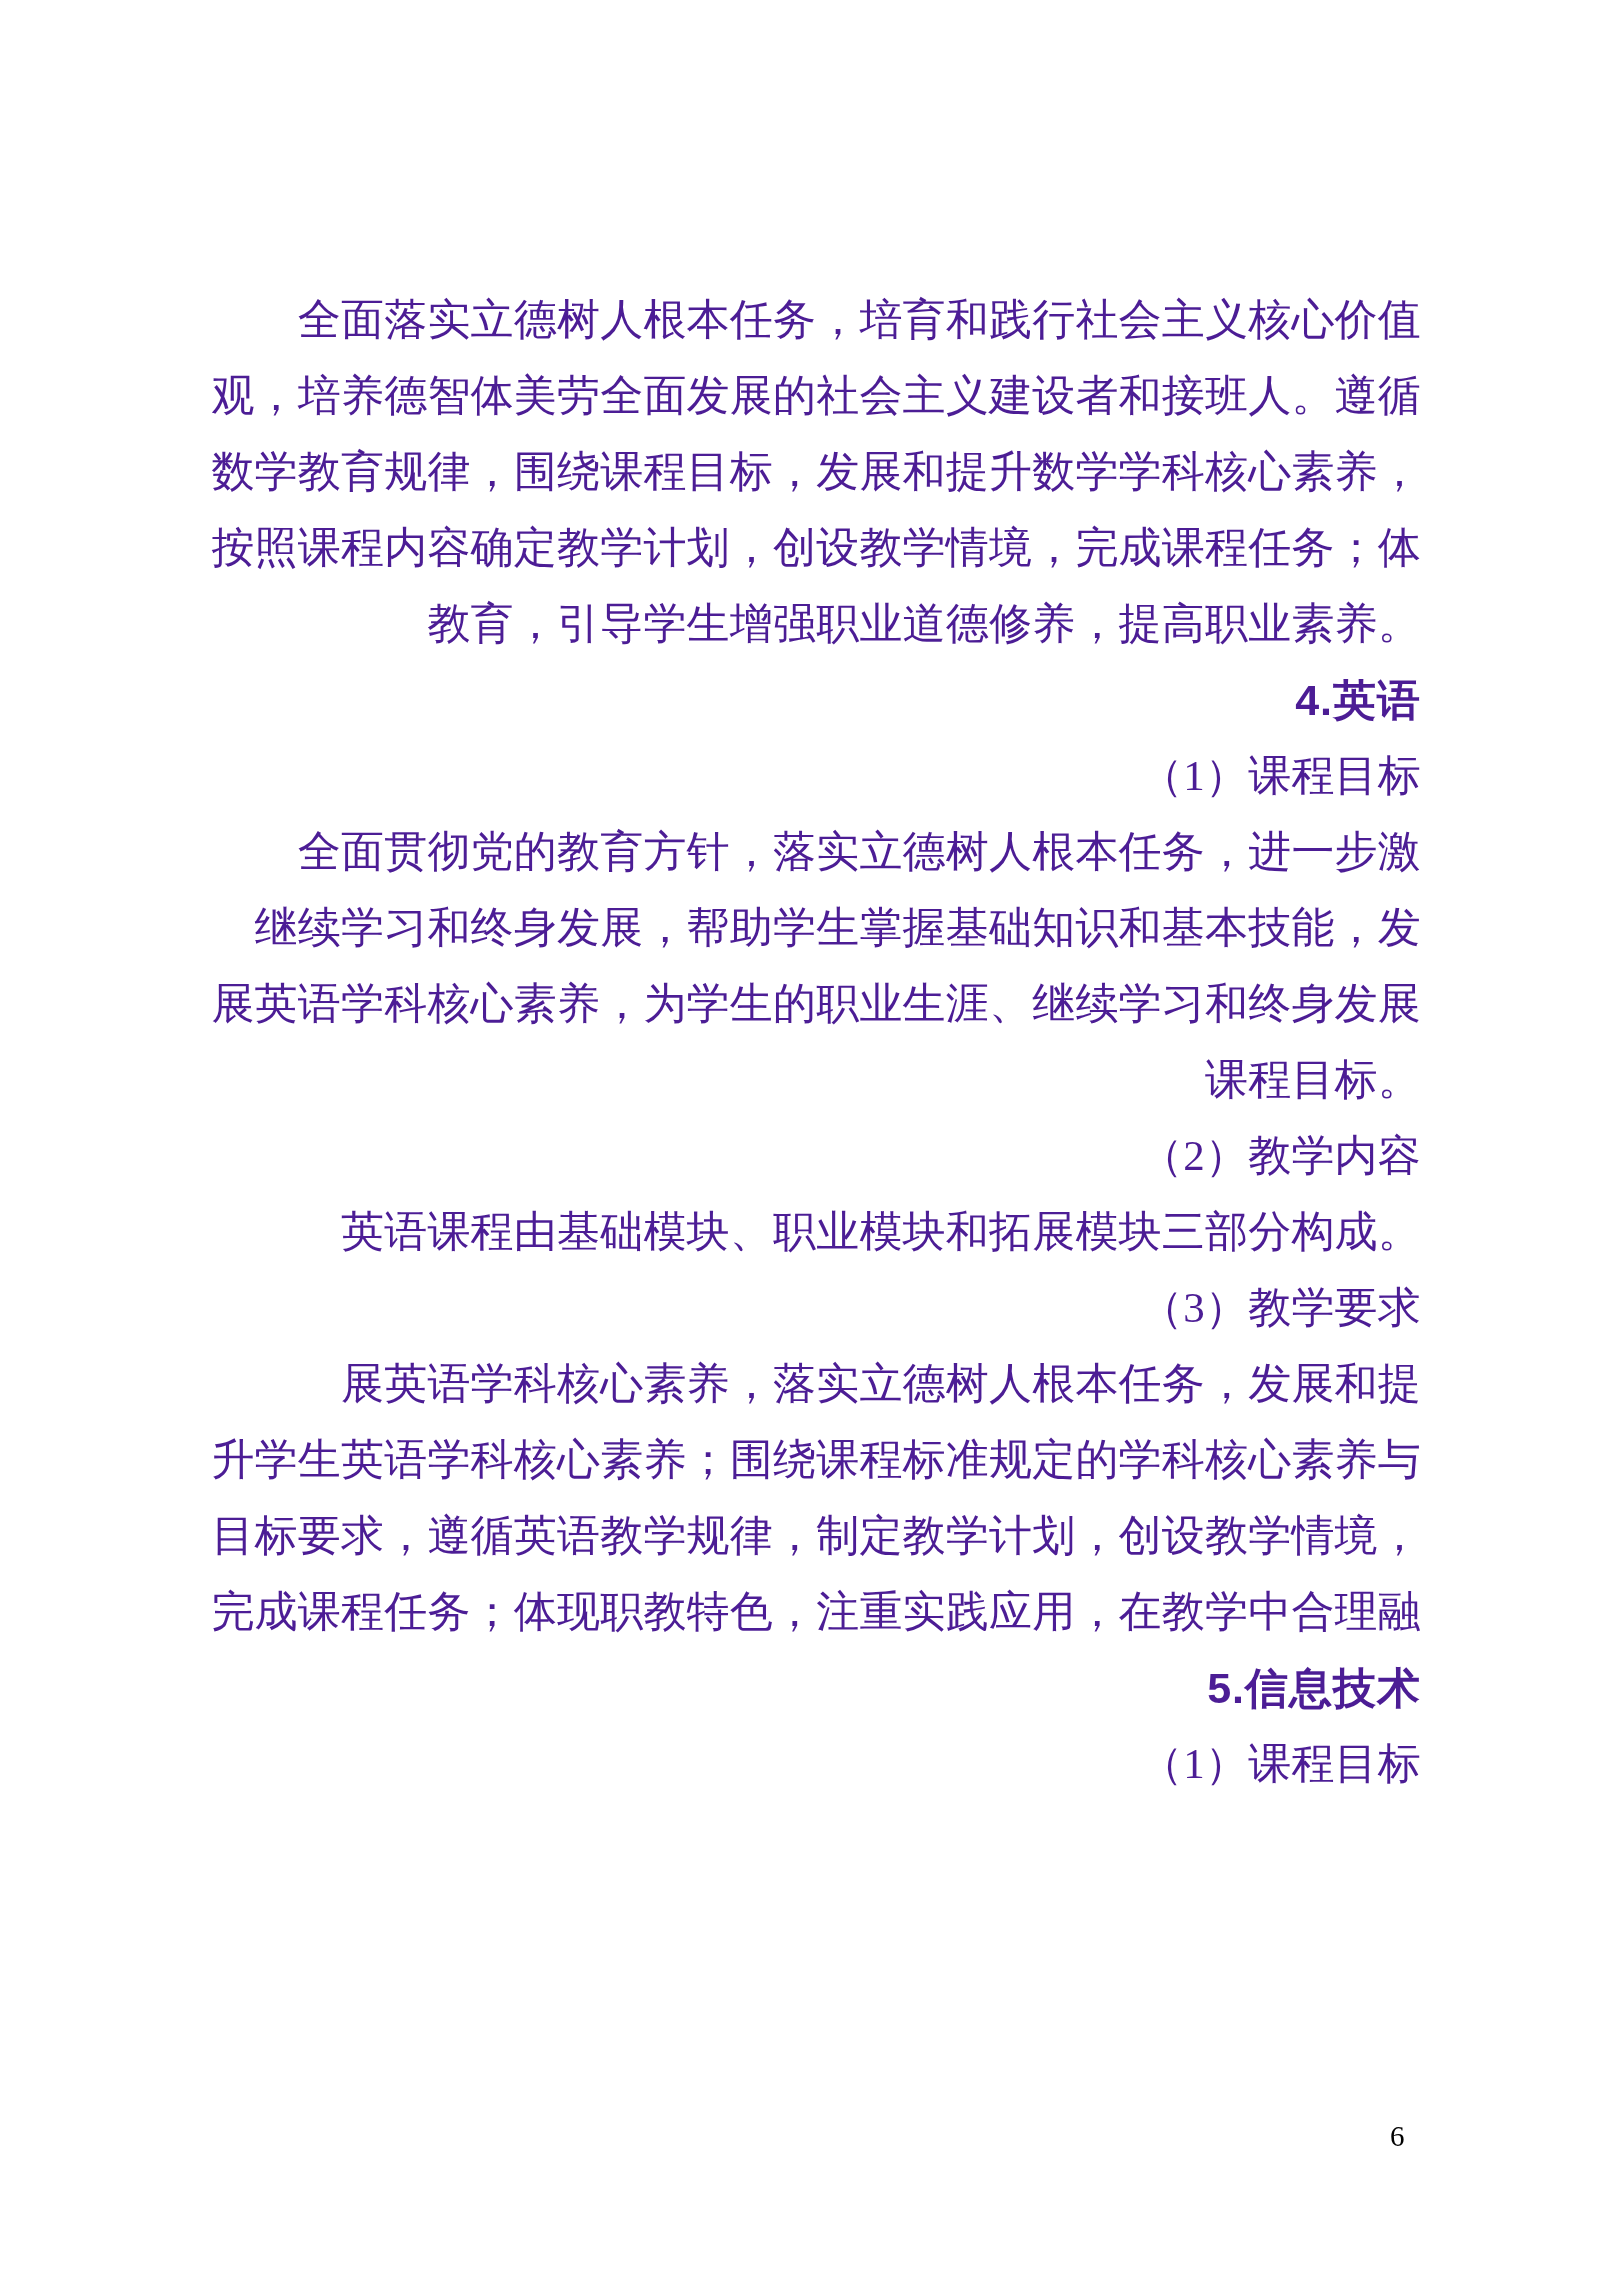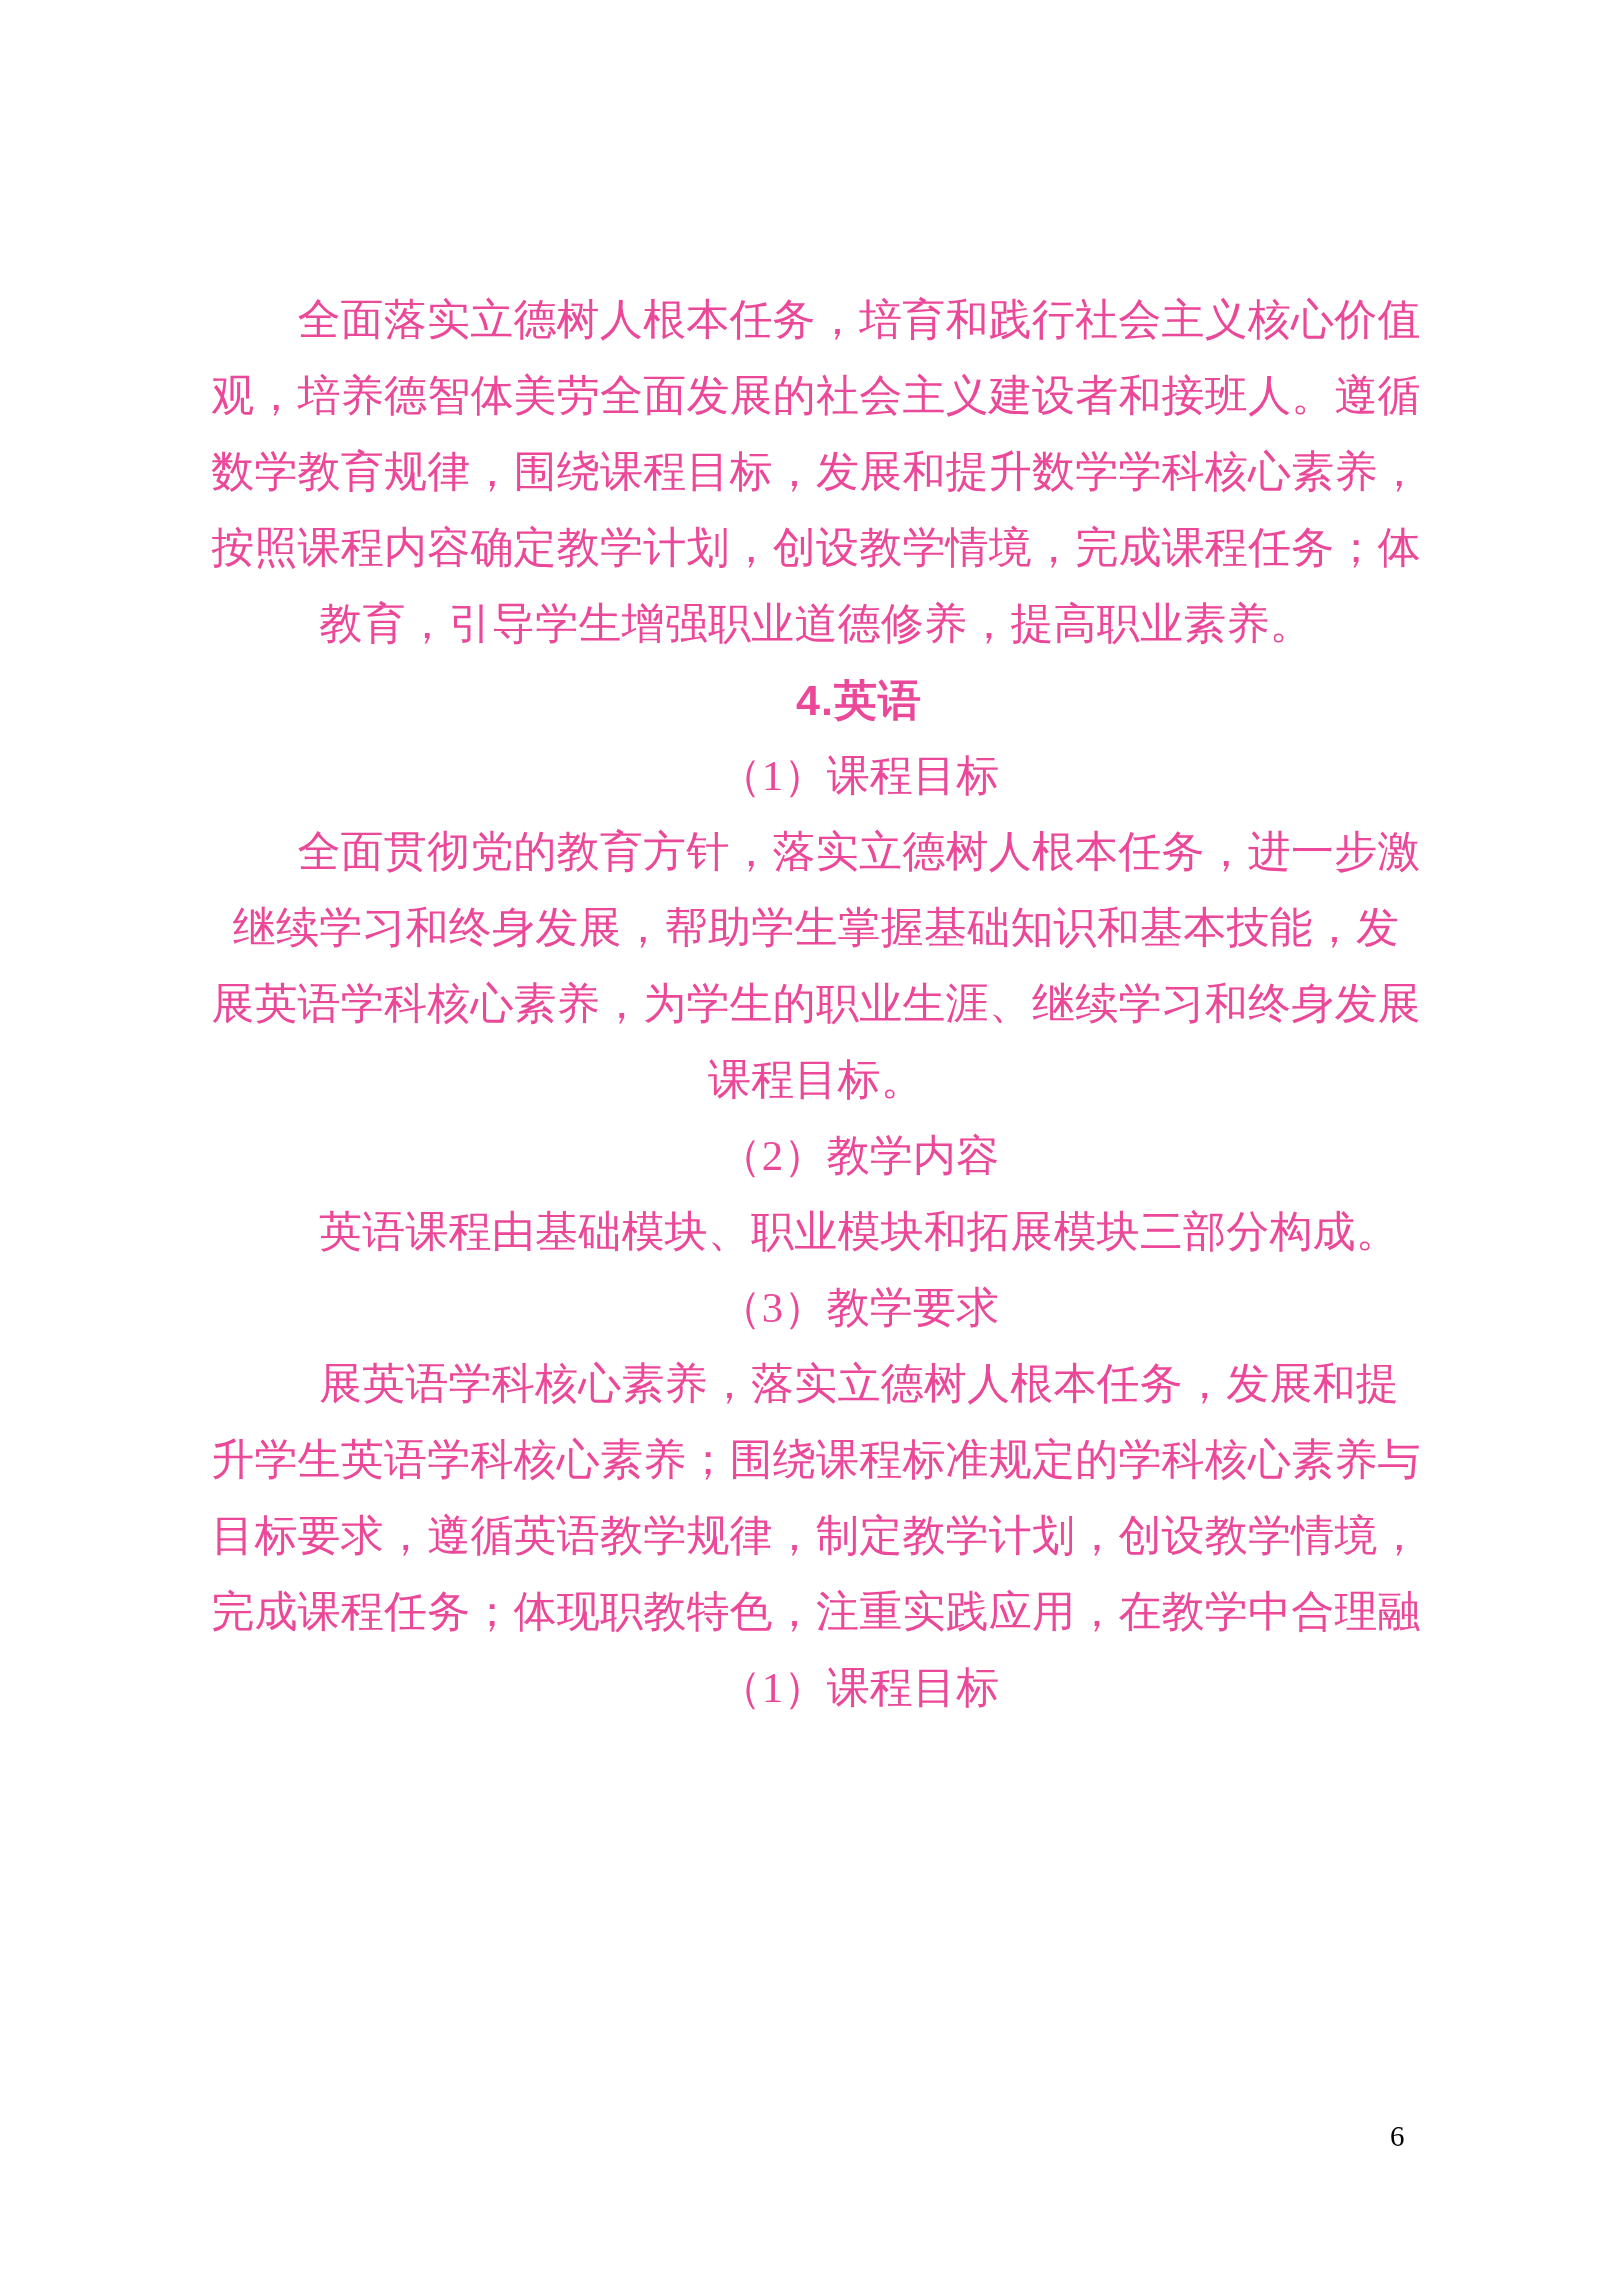--- a/index.html
+++ b/index.html
@@ -18,22 +18,22 @@
     position: absolute;
     left: 211px;
     top: 282px;
     width: 1210px;
   }
   .line {
     font-family: "Liberation Serif", "DejaVu Serif", serif;
     font-size: 43px;
     line-height: 76px;
     height: 76px;
-    color: #ec4899;
-    text-align: center;
+    color: #4c1d95;
+    text-align: right;
     white-space: nowrap;
     letter-spacing: 0.2px;
   }
   .line.indent {
     padding-left: 86px;
   }
   .line.heading {
     font-family: Liberation Sans, sans-serif;
     font-weight: 700;
     letter-spacing: 1px;
@@ -64,17 +64,18 @@
       <div class="line">继续学习和终身发展，帮助学生掌握基础知识和基本技能，发</div>
       <div class="line">展英语学科核心素养，为学生的职业生涯、继续学习和终身发展</div>
       <div class="line">课程目标。</div>
       <div class="line indent">（2）教学内容</div>
       <div class="line indent">英语课程由基础模块、职业模块和拓展模块三部分构成。</div>
       <div class="line indent">（3）教学要求</div>
       <div class="line indent">展英语学科核心素养，落实立德树人根本任务，发展和提</div>
       <div class="line">升学生英语学科核心素养；围绕课程标准规定的学科核心素养与</div>
       <div class="line">目标要求，遵循英语教学规律，制定教学计划，创设教学情境，</div>
       <div class="line">完成课程任务；体现职教特色，注重实践应用，在教学中合理融</div>
+      <div class="line indent heading">5.信息技术</div>
       <div class="line indent">（1）课程目标</div>
     </div>
   <div class="page-number">6</div>
 </div>
 
 
 </body></html>

